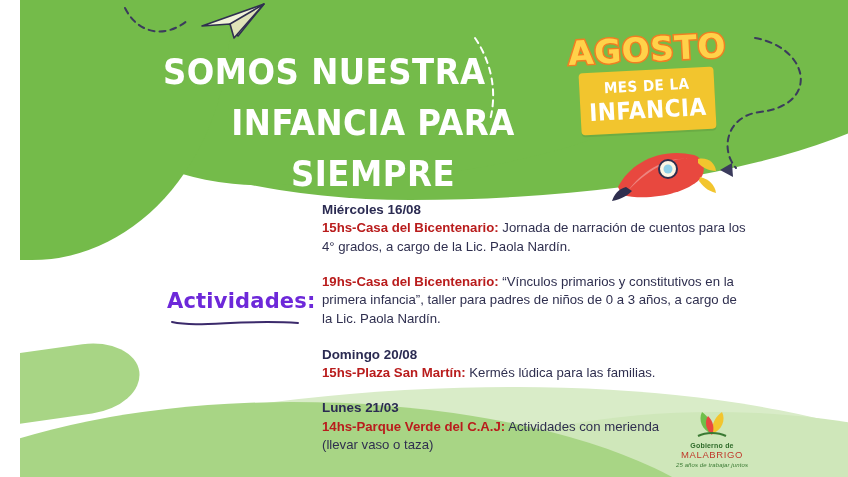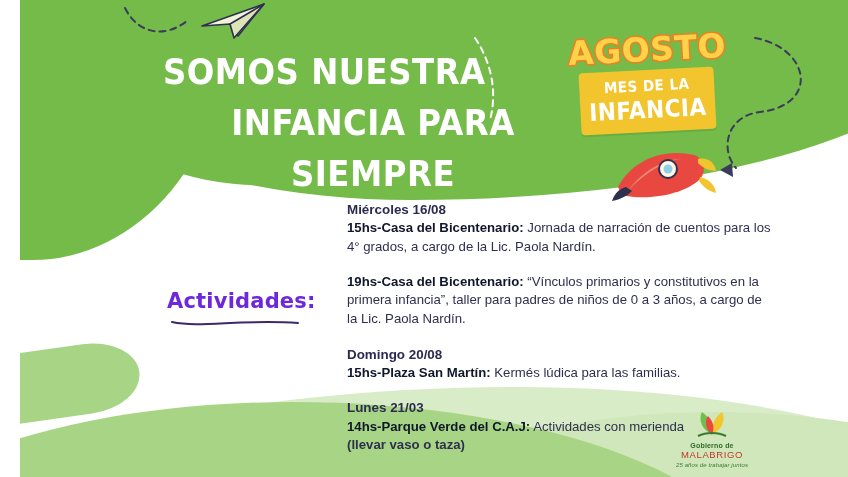--- a/index.html
+++ b/index.html
@@ -147,37 +147,37 @@
   }
   .actividades-underline {
     position: absolute;
     left: 150px; top: 318px;
     width: 130px; height: 10px;
   }
 
   
   .activities {
     position: absolute;
-    left: 327px; top: 200px;
+    left: 302px; top: 200px;
     width: 425px;
     color: #2f2f4f;
     font-family: "Liberation Sans", sans-serif;
     font-size: 13.2px;
     line-height: 1.42;
   }
   .act { margin-bottom: 16px; }
   .act .date {
     display: block;
     font-weight: bold;
     color: #2b2b52;
     font-size: 13.4px;
   }
   .act p { margin: 0; }
-  .act .place { font-weight: bold; color: #0f172a; }
-  .act .note { display: block; font-weight: bold; }
+  .act .place { font-weight: bold; color: #b91c1c; }
+  .act .note { display: block; }
 
   
   .logo {
     position: absolute;
     left: 638px; top: 408px;
     width: 108px; height: 62px;
     text-align: center;
   }
   .logo .mark { width: 108px; height: 30px; }
   .logo .t1 {

